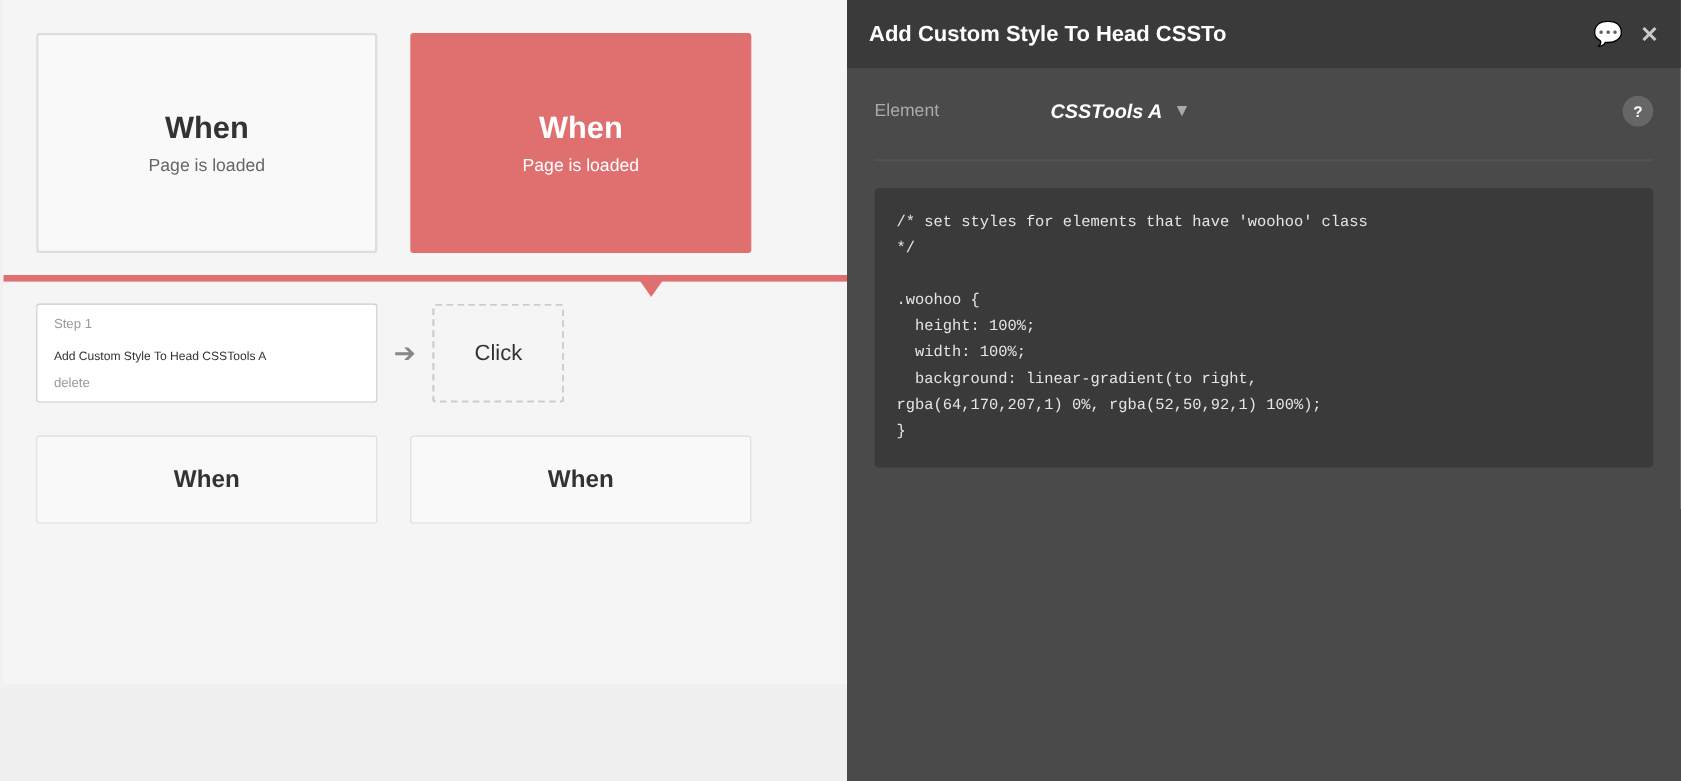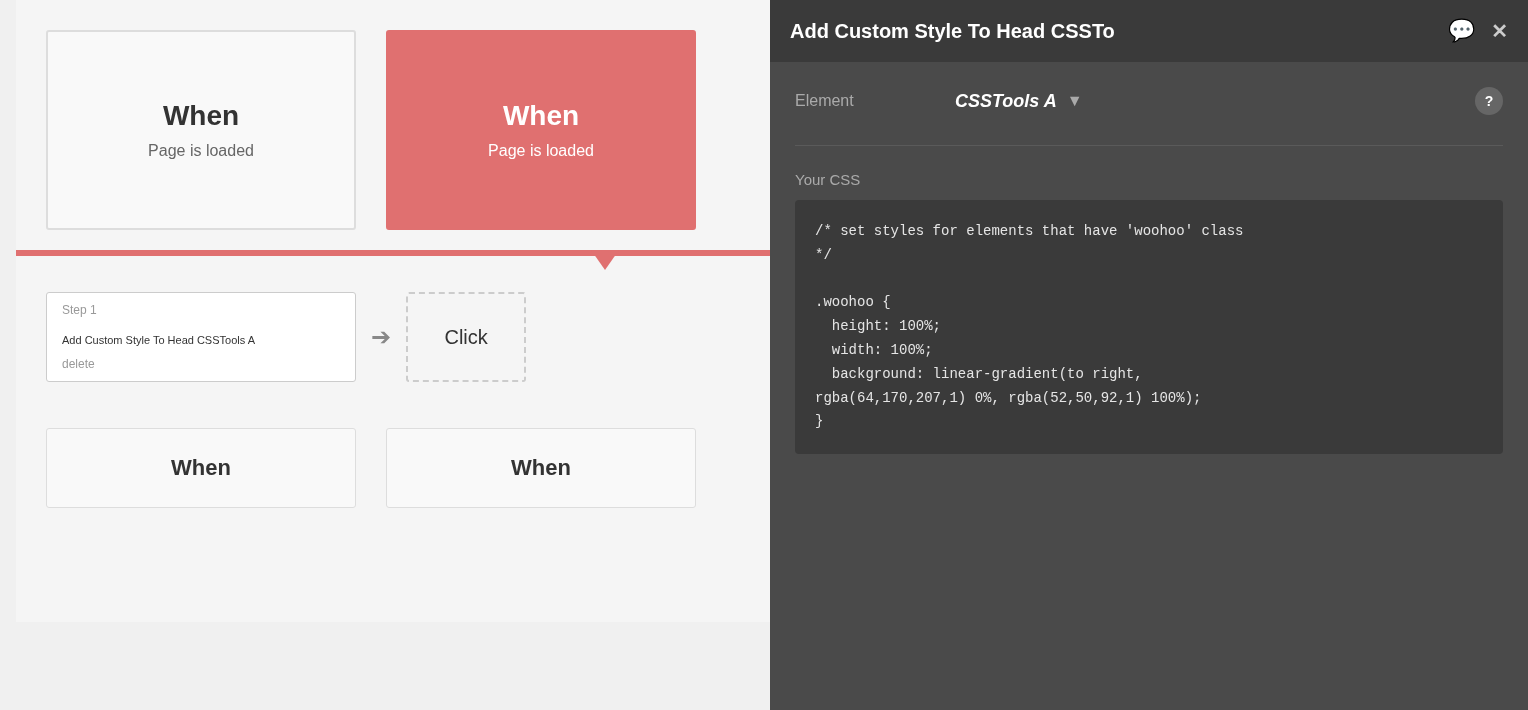--- a/index.html
+++ b/index.html
@@ -8,21 +8,21 @@
       background: #f0f0f0;
       overflow: hidden;
       width: 1528px;
       height: 710px;
       position: relative;
     }
 
     
     .canvas-area {
       position: absolute;
-      left: 16px;
+      left: 3px;
       top: 0;
       width: 770px;
       height: 622px;
       background: #f5f5f5;
       overflow: hidden;
     }
 
     
     .when-cards-row {
       display: flex;
@@ -85,21 +85,21 @@
       height: 0;
       border-left: 14px solid transparent;
       border-right: 14px solid transparent;
       border-top: 20px solid #e07070;
     }
 
     
     .steps-row {
       display: flex;
       align-items: center;
-      padding: 36px 30px;
+      padding: 20px 30px;
       gap: 15px;
     }
 
     .step-card {
       width: 310px;
       min-height: 90px;
       border: 1px solid #ccc;
       background: #fff;
       border-radius: 3px;
       padding: 10px 15px;
@@ -356,21 +356,20 @@
       <div class="element-label">Element</div>
       <div class="element-dropdown">
         <span class="element-value">CSSTools A</span>
         <span class="dropdown-arrow">▼</span>
       </div>
       <div class="help-btn">?</div>
     </div>
 
     <div class="divider-line"></div>
 
-    <div class="css-section-label">Your CSS</div>
     <div class="css-code-block">/* set styles for elements that have 'woohoo' class
 */
 
 .woohoo {
   height: 100%;
   width: 100%;
   background: linear-gradient(to right,
 rgba(64,170,207,1) 0%, rgba(52,50,92,1) 100%);
 }</div>
 

